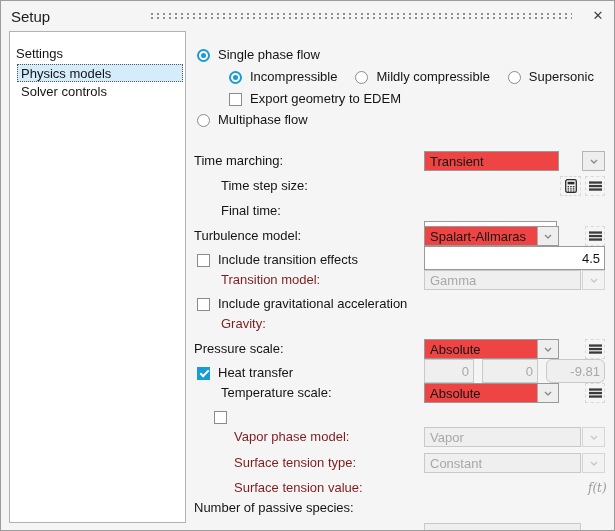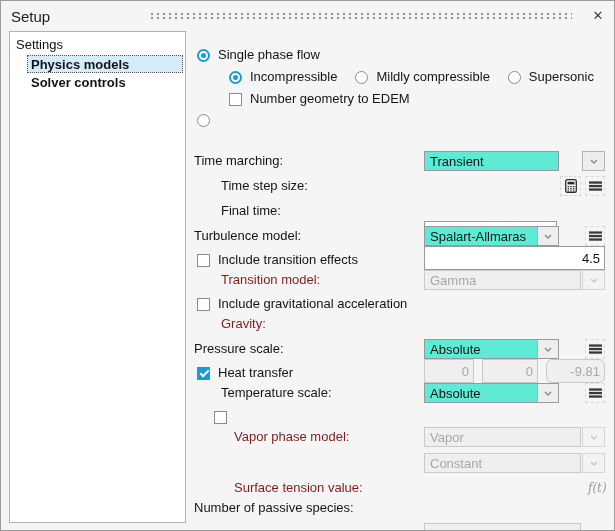--- a/index.html
+++ b/index.html
@@ -7,23 +7,23 @@
   .dialog { position:relative; width:615px; height:531px; background:#f5f5f6; border:1px solid #9c9c9c; overflow:hidden; font-size:13px; color:#141414; }
 
   
   .titlebar { position:absolute; left:0; top:0; right:0; height:28px; }
   .title { position:absolute; left:10px; top:7px; font-size:15px; color:#1c1c1c; }
   .drag-dots { position:absolute; left:150px; right:42px; top:12px; height:6px; }
   .drag-dots .dotrow { height:2px; margin-bottom:2px; background:repeating-linear-gradient(90deg,#8f8f8f 0 2px,transparent 2px 6px); }
   .close-btn { position:absolute; right:8px; top:6px; width:16px; height:16px; display:flex; align-items:center; justify-content:center; color:#3f3f3f; font-size:13px; cursor:pointer; }
 
   
-  .sidebar { position:absolute; left:8px; top:30px; width:177px; height:492px; background:#fff; border:1px solid #b2b2b2; padding-top:3px; }
+  .sidebar { position:absolute; left:8px; top:30px; width:177px; height:492px; background:#fff; border:1px solid #b2b2b2; padding-top:12px; }
   .tree-header { padding:2px 6px 3px 6px; color:#121212; }
-  .tree-item { margin-left:17px; margin-right:2px; padding:0 3px; height:18px; line-height:17px; border:1px solid transparent; cursor:default;font-weight:bold; }
+  .tree-item { margin-left:7px; margin-right:2px; padding:0 3px; height:18px; line-height:17px; border:1px solid transparent; cursor:default; }
   .tree-item.selected { background:#d5ecfb; border:1px dotted #555; }
 
   
   .content { position:absolute; left:193px; top:0; width:414px; height:531px; }
   .row { position:absolute; left:0; width:412px; height:20px; }
   .lbl { position:absolute; left:0; top:0; line-height:20px; white-space:nowrap; color:#141414; }
   .lbl.dim { color:#7f1d1d; }
   .ind1 { left:27px; } .ind2 { left:40px; }
 
   
@@ -32,21 +32,21 @@
   .radio { width:13px; height:13px; border-radius:50%; border:1px solid #8b8b8b; background:#fff; flex:0 0 auto; position:relative; }
   .radio.on { border:2px solid #189bd7; }
   .radio.on::after { content:""; position:absolute; left:2px; top:2px; right:2px; bottom:2px; border-radius:50%; background:#189bd7; }
   .cb { width:13px; height:13px; border:1px solid #8b8b8b; background:#fff; flex:0 0 auto; }
   .cb.on { background:#189bd7; border-color:#189bd7; }
   .cb.on::after { content:""; display:block; width:7px; height:3px; border-left:2px solid #fff; border-bottom:2px solid #fff; transform:rotate(-45deg); margin:2px 0 0 2px; }
 
   
   .tf { position:absolute; top:0; height:24px; border:1px solid #999; background:#fff; font-family:"Liberation Sans",sans-serif; font-size:13px; color:#141414; padding:0 4px; text-align:right;margin-top:45px; }
   .tf.dis { background:#efefef; border-color:#c9c9c9; color:#a8a8a8; }
-  .combo { position:absolute; top:0; height:20px; border:1px solid #999; background:#5eead4; display:flex; align-items:center; }
+  .combo { position:absolute; top:0; height:20px; border:1px solid #999; background:#ef4444; display:flex; align-items:center; }
   .combo .combo-text { padding:0 5px; white-space:nowrap; overflow:hidden; flex:1; }
   .combo .combo-arrow { width:21px; height:100%; border-left:1px solid #adadad; background:#eeeeee; display:flex; align-items:center; justify-content:center; flex:0 0 auto; }
   .combo.dis { background:#efefef; border-color:#c9c9c9; color:#a8a8a8; }
   .chev-btn { position:absolute; top:0; height:20px; border:1px solid #b4b4b4; background:#eeeeee; display:flex; align-items:center; justify-content:center; }
   .chev-btn.dis { border-color:#d6d6d6; background:#f3f3f3; }
   .chev-btn.dis svg path, .combo.dis .combo-arrow svg path { stroke:#c8c8c8; }
   .icon-btn { position:absolute; top:0; height:20px; display:flex; align-items:center; justify-content:center; border:1px dashed #d8d8d8; background:transparent; }
   .ft { position:absolute; top:0; height:20px; line-height:20px; font-family:"DejaVu Serif", serif; font-style:italic; font-size:12px; color:#9a9a9a; }
 
   
@@ -99,26 +99,27 @@
         <span>Mildly compressible</span>
       </label>
       <label class="choice">
         <span class="radio"></span>
         <span>Supersonic</span>
       </label>
     </div>
     <div class="choice-group" style="left:35px; top:90px;">
       <label class="choice">
         <span class="cb"></span>
-        <span>Number geometry to EDEM</span>
+        <span>Export geometry to EDEM</span>
       </label>
     </div>
     <div class="choice-group" style="left:3px; top:111px;">
       <label class="choice">
         <span class="radio"></span>
+        <span>Multiphase flow</span>
       </label>
     </div>
 
     <div class="row" style="top:150px">
       <span class="lbl">Time marching:</span>
       <div class="combo c-combo-short">
         <span class="combo-text">Transient</span>
       </div>
       <div class="chev-btn c-chev-det">
         <svg width="8" height="5" viewBox="0 0 8 5">
@@ -270,20 +271,21 @@
         <span class="combo-text">Vapor</span>
       </div>
       <div class="chev-btn dis c-chev-det">
         <svg width="8" height="5" viewBox="0 0 8 5">
             <path d="M1 1 L4 4 L7 1" fill="none" stroke="#8a8a8a" stroke-width="1.4"></path>
           </svg>
       </div>
     </div>
 
     <div class="row" style="top:452px">
+      <span class="lbl ind2 dim">Surface tension type:</span>
       <div class="combo dis c-combo-long">
         <span class="combo-text">Constant</span>
       </div>
       <div class="chev-btn dis c-chev-det">
         <svg width="8" height="5" viewBox="0 0 8 5">
             <path d="M1 1 L4 4 L7 1" fill="none" stroke="#8a8a8a" stroke-width="1.4"></path>
           </svg>
       </div>
     </div>
 

